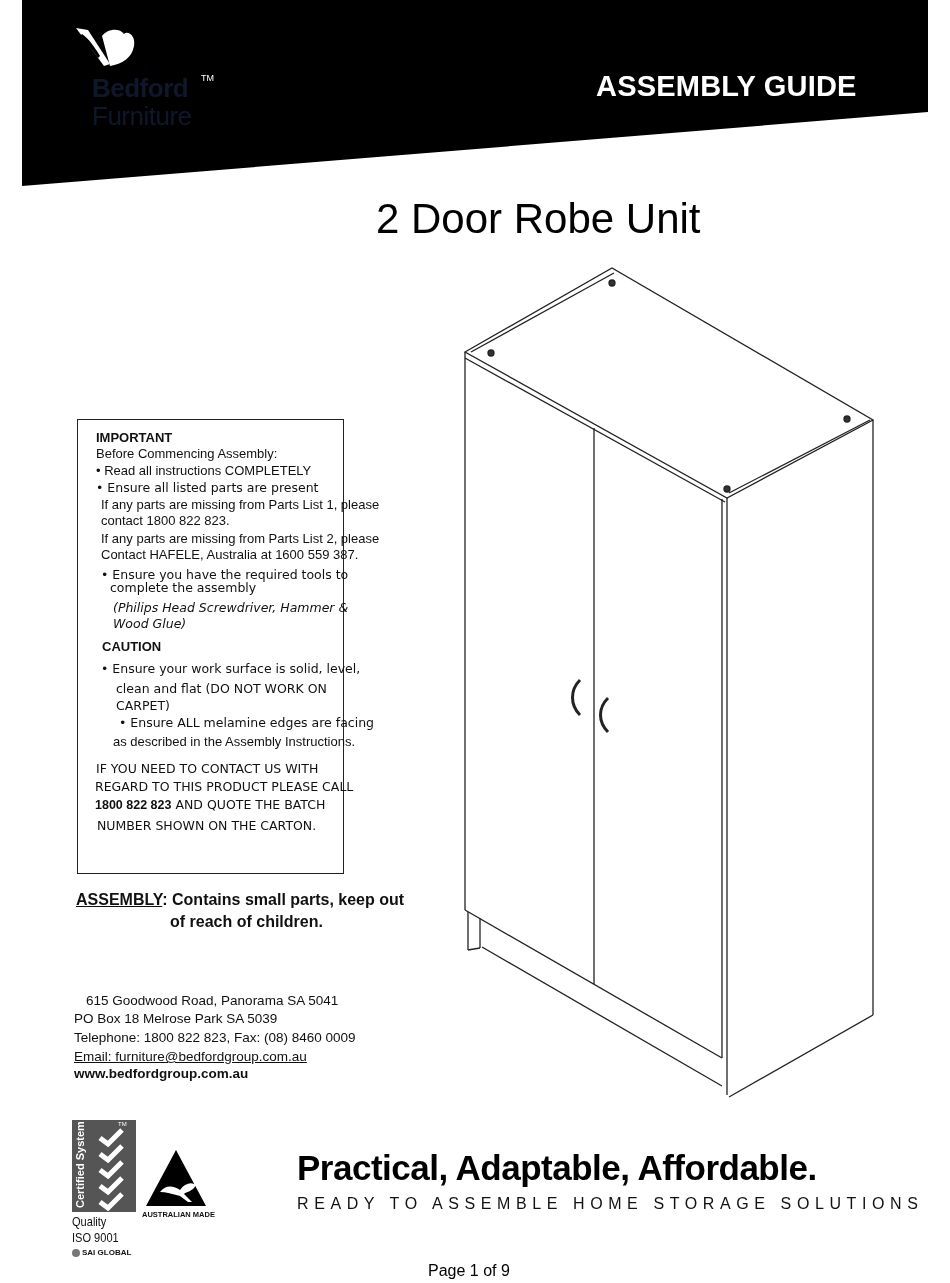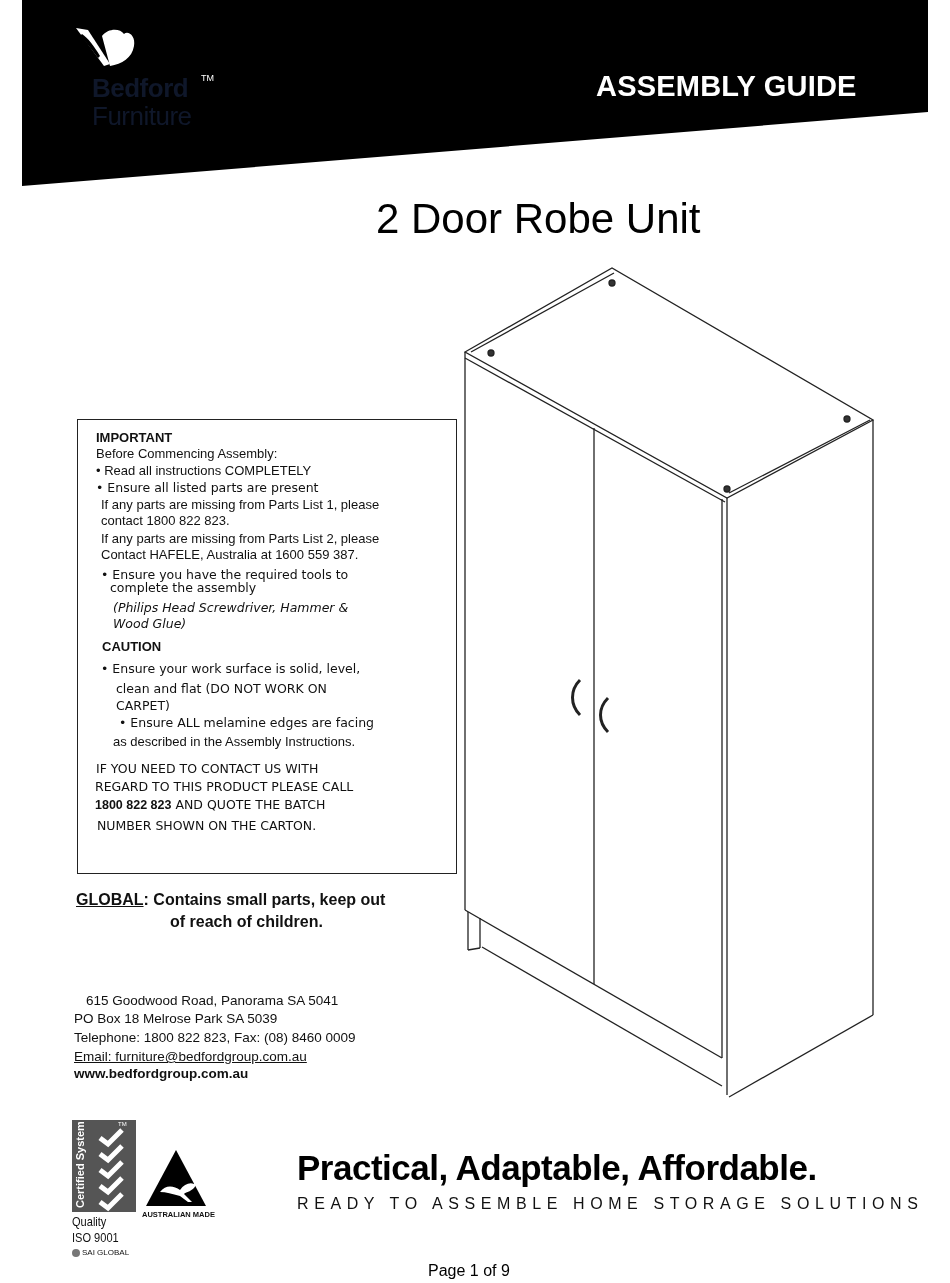--- a/index.html
+++ b/index.html
@@ -7,21 +7,21 @@
   .abs { position:absolute; }
   #header-band { left:0; top:0; width:950px; height:190px; }
   #logo-mark { left:74px; top:26px; width:64px; height:44px; }
   .logo-word { left:92px; color:#0f172a; font-family:Liberation Sans, sans-serif; font-weight:bold; letter-spacing:-0.5px; }
   #logo-bedford { top:73px; font-size:26px; }
   #logo-tm { left:201px; top:73px; font-size:9px; color:#fff; }
   #logo-furniture { top:101px; font-size:26px; font-weight:normal; }
   #guide-title { left:596px; top:70px; font-size:29px; font-weight:bold; color:#fff; letter-spacing:0.2px; }
   #product-title { left:376px; top:195px; font-size:42px; color:#000; }
   #robe-drawing { left:455px; top:262px; width:440px; height:850px; }
-  #important-box { left:77px; top:419px; width:380px; height:455px; border:1.5px solid #222; box-sizing:border-box; }
+  #important-box { left:77px; top:419px; width:267px; height:455px; border:1.5px solid #222; box-sizing:border-box; }
   .bx { position:absolute; font-size:13px; color:#111; white-space:nowrap; line-height:16px; }
   .gothic { font-family:"DejaVu Sans", sans-serif; font-size:12.5px; }
   .b { font-weight:bold; }
   .i { font-style:italic; }
   #warning { left:76px; top:889px; font-size:16px; font-weight:bold; line-height:22px; }
   #warning .u { text-decoration:underline; }
   .addr { position:absolute; left:74px; font-size:13.5px; color:#111; white-space:nowrap; }
   #cert-logo { left:72px; top:1120px; width:64px; height:92px; background:#555; }
   .small-q { position:absolute; left:72px; font-size:13px; font-family:"Liberation Sans Narrow","Liberation Sans", sans-serif; transform:scaleX(0.85); transform-origin:left; }
   #aus-made { left:142px; top:1148px; width:80px; height:72px; }
@@ -101,21 +101,21 @@
   <div class="bx gothic" style="left:38px;top:278px;">CARPET)</div>
   <div class="bx gothic" style="left:14px;top:295px;margin-left:27px;">• Ensure ALL melamine edges are facing</div>
   <div class="bx" style="left:35px;top:314px;">as described in the Assembly Instructions.</div>
   <div class="bx gothic" style="left:18px;top:341px;">IF YOU NEED TO CONTACT US WITH</div>
   <div class="bx gothic" style="left:17px;top:359px;">REGARD TO THIS PRODUCT  PLEASE CALL</div>
   <div class="bx gothic" style="left:17px;top:377px;"><span class="b" style="font-family:'Liberation Sans',sans-serif;">1800 822 823</span><span> AND  QUOTE  THE  BATCH</span></div>
   <div class="bx gothic" style="left:19px;top:398px;">NUMBER SHOWN ON THE CARTON.</div>
 </div>
 
 <div class="abs" id="warning">
-  <div><span class="u">GLOBAL</span><span>: Contains small parts, keep out</span></div>
+  <div><span class="u">ASSEMBLY</span><span>: Contains small parts, keep out</span></div>
   <div style="padding-left:94px;">of reach of children.</div>
 </div>
 
 <div class="addr" style="top:993px;margin-left:12px;">615 Goodwood Road, Panorama SA 5041</div>
 <div class="addr" style="top:1011px;">PO Box 18 Melrose Park SA 5039</div>
 <div class="addr" style="top:1030px;">Telephone: 1800 822 823, Fax: (08) 8460 0009</div>
 <div class="addr" style="top:1049px;text-decoration:underline;">Email: furniture@bedfordgroup.com.au</div>
 <div class="addr b" style="top:1066px;">www.bedfordgroup.com.au</div>
 
 <div class="abs" id="cert-logo">
@@ -126,21 +126,21 @@
       <polyline points="4,10 12,16 26,2"></polyline>
       <polyline points="4,26 12,32 26,18"></polyline>
       <polyline points="4,42 12,48 26,34"></polyline>
       <polyline points="4,58 12,64 26,50"></polyline>
       <polyline points="4,74 12,80 26,66"></polyline>
     </g>
   </svg>
 </div>
 <div class="small-q" style="top:1214px;">Quality</div>
 <div class="small-q" style="top:1230px;">ISO 9001</div>
-<div class="abs" style="left:72px;top:1248px;font-size:8px;font-weight:normal;white-space:nowrap;text-align:right;"><span style="display:inline-block;width:8px;height:8px;border-radius:50%;background:#777;vertical-align:middle;margin-right:2px;"></span><span>SAI GLOBAL</span></div>
+<div class="abs" style="left:72px;top:1248px;font-size:8px;font-weight:bold;white-space:nowrap;text-align:right;"><span style="display:inline-block;width:8px;height:8px;border-radius:50%;background:#777;vertical-align:middle;margin-right:2px;"></span><span>SAI GLOBAL</span></div>
 
 <div class="abs" id="aus-made">
   <svg width="80" height="62" viewBox="0 0 80 62">
     <polygon points="34,2 64,58 4,58" fill="#000"></polygon>
     <path d="M18,44 C24,36 32,38 38,42 C42,36 48,34 52,36 L54,32 L56,34 L52,40 C48,44 44,44 42,46 L50,54 L46,54 L38,48 C30,46 24,44 18,44 Z" fill="#fff"></path>
   </svg>
   <div style="position:absolute;left:0;top:62px;font-size:7.5px;font-weight:bold;white-space:nowrap;">AUSTRALIAN MADE</div>
 </div>
 
 <div class="abs" id="tagline">Practical, Adaptable, Affordable.</div>

